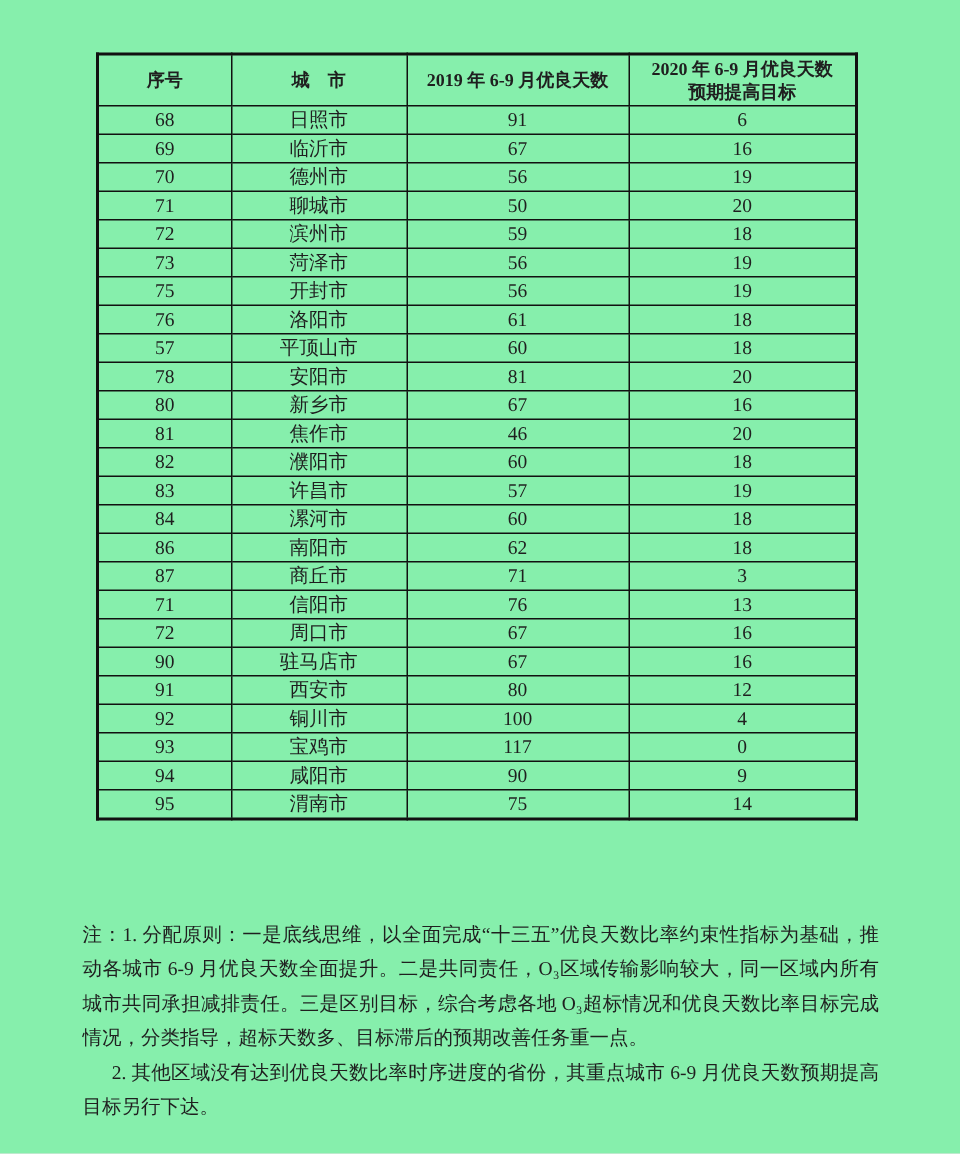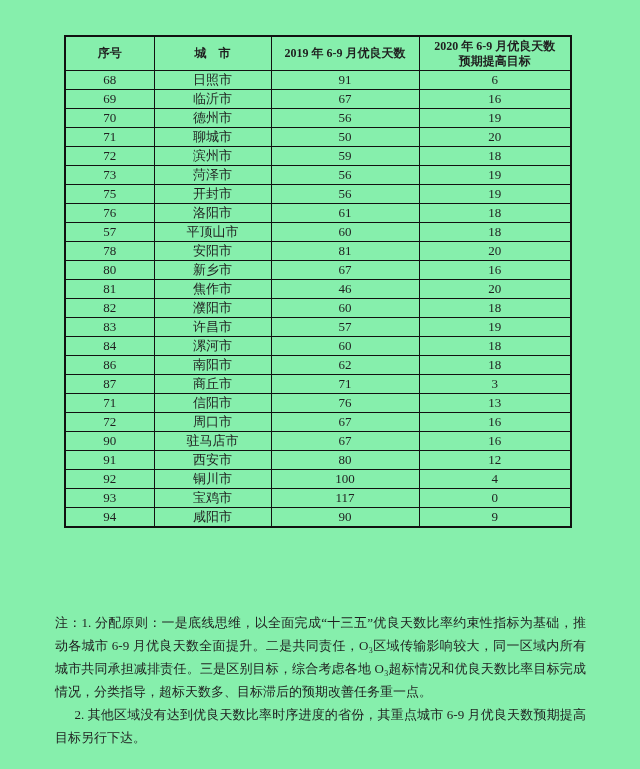--- a/index.html
+++ b/index.html
@@ -212,20 +212,26 @@
           <td>宝鸡市</td>
           <td>117</td>
           <td>0</td>
         </tr>
         <tr>
           <td>94</td>
           <td>咸阳市</td>
           <td>90</td>
           <td>9</td>
         </tr>
+        <tr>
+          <td>95</td>
+          <td>渭南市</td>
+          <td>75</td>
+          <td>14</td>
+        </tr>
       </tbody>
   </table>
 
   <div class="notes">
     <p>注：1. 分配原则：一是底线思维，以全面完成“十三五”优良天数比率约束性指标为基础，推动各城市 6-9 月优良天数全面提升。二是共同责任，O₃区域传输影响较大，同一区域内所有城市共同承担减排责任。三是区别目标，综合考虑各地 O₃超标情况和优良天数比率目标完成情况，分类指导，超标天数多、目标滞后的预期改善任务重一点。</p>
     <p class="indented">2. 其他区域没有达到优良天数比率时序进度的省份，其重点城市 6-9 月优良天数预期提高目标另行下达。</p>
   </div>
 
 </div>
 

